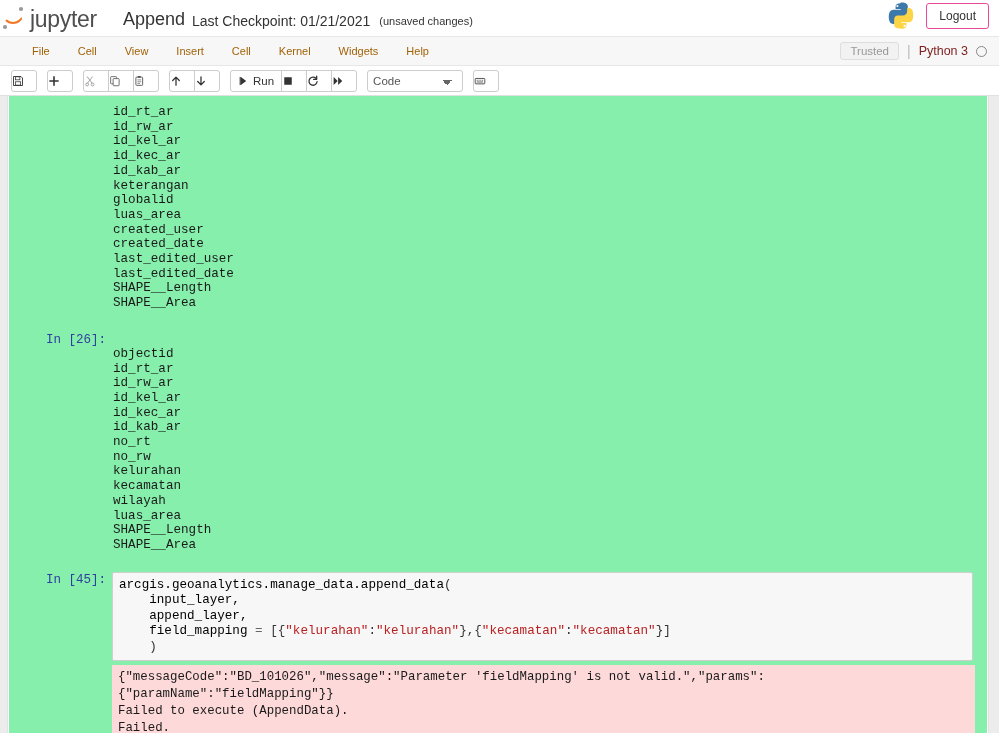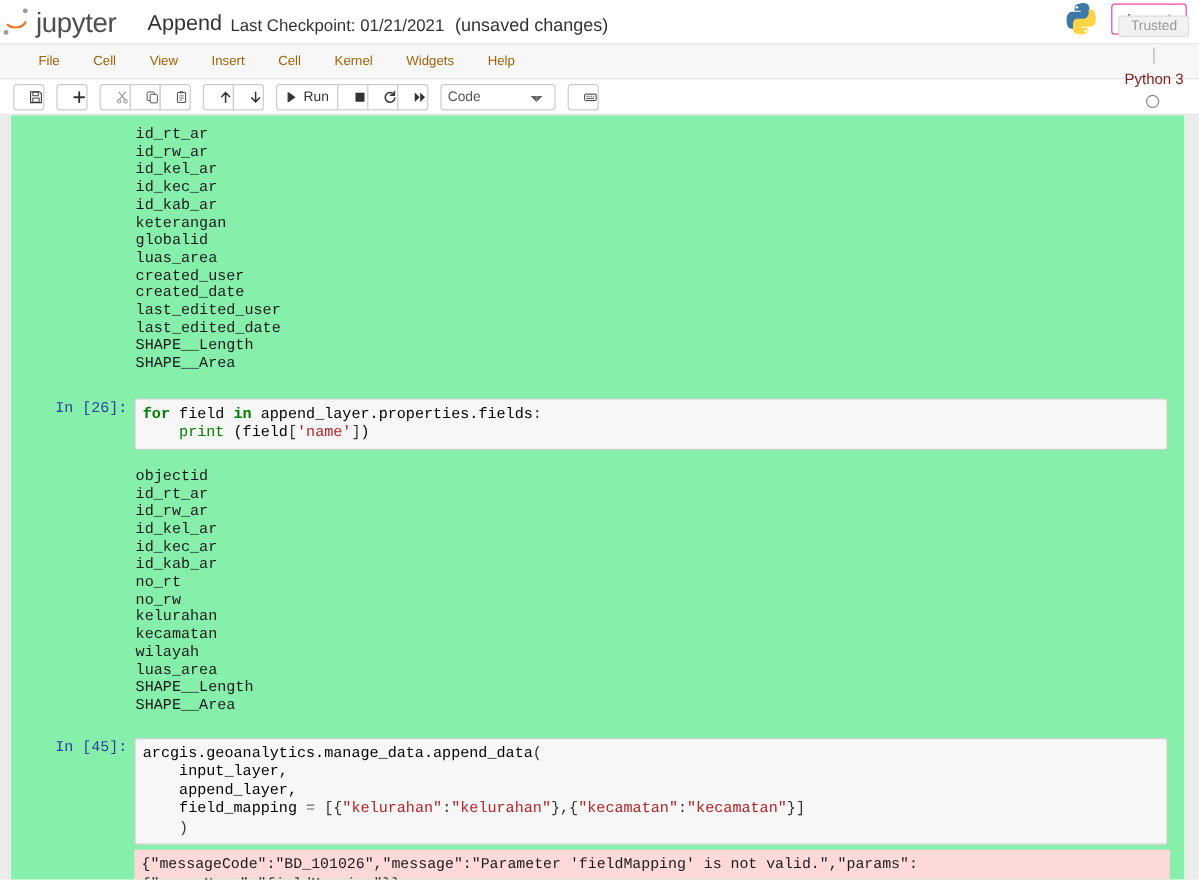--- a/index.html
+++ b/index.html
@@ -72,21 +72,21 @@
     top: 1px;
   }
   #checkpoint {
     font-size: 14px;
     color: #333;
     margin-left: 7px;
     position: relative;
     top: 3px;
   }
   #modified {
-    font-size: 15px;
+    font-size: 11px;
     color: #333;
     margin-left: 9px;
     position: relative;
     top: 3px;
   }
 
   #header-right {
     position: absolute;
     right: 10px;
     top: 2px;
@@ -127,21 +127,20 @@
     padding: 4px 14px;
     cursor: pointer;
     white-space: nowrap;
   }
   #menubar-right {
     position: absolute;
     right: 8px;
     display: flex;
     align-items: center;
     gap: 6px;
-    flex-direction: column;
   }
   #trusted-badge {
     font-size: 11.5px;
     color: #999;
     border: 1px solid #ddd;
     background: #f2f2f2;
     border-radius: 3px;
     padding: 2px 9px;
   }
   #kernel-sep {
@@ -172,21 +171,21 @@
     gap: 0;
   }
   .tb-group { display: flex; margin-right: 10px; }
   .tb-btn {
     width: 26px;
     height: 22px;
     border: 1px solid #ccc;
     background: #fff;
     display: flex;
     align-items: center;
-    justify-content: flex-end;
+    justify-content: flex-start;
     font-size: 11px;
     color: #333;
     cursor: pointer;
     margin-left: -1px;
   }
   .tb-btn:first-child { margin-left: 0; border-radius: 3px 0 0 3px; }
   .tb-btn:last-child  { border-radius: 0 3px 3px 0; }
   .tb-group .tb-btn:only-child { border-radius: 3px; }
   .tb-btn.wide {
     width: auto;
@@ -490,22 +489,20 @@
 last_edited_user
 last_edited_date
 SHAPE__Length
 SHAPE__Area</div>
     </div>
 
     <div class="spacer-20"></div>
 
     <div class="cell">
       <div class="prompt">In [26]:</div>
-      <div class="input-box"><span class="k">for</span><span class="n"> field </span><span class="k">in</span><span class="n"> append_layer.properties.fields</span><span class="p">:</span>
-<span class="n">    </span><span class="nb">print</span><span class="n"> (field</span><span class="br">[</span><span class="s">'name'</span><span class="br">]</span><span class="n">)</span></div>
     </div>
 
     <div class="spacer-14"></div>
 
     <div class="cell">
       <div class="output-area">objectid
 id_rt_ar
 id_rw_ar
 id_kel_ar
 id_kec_ar

